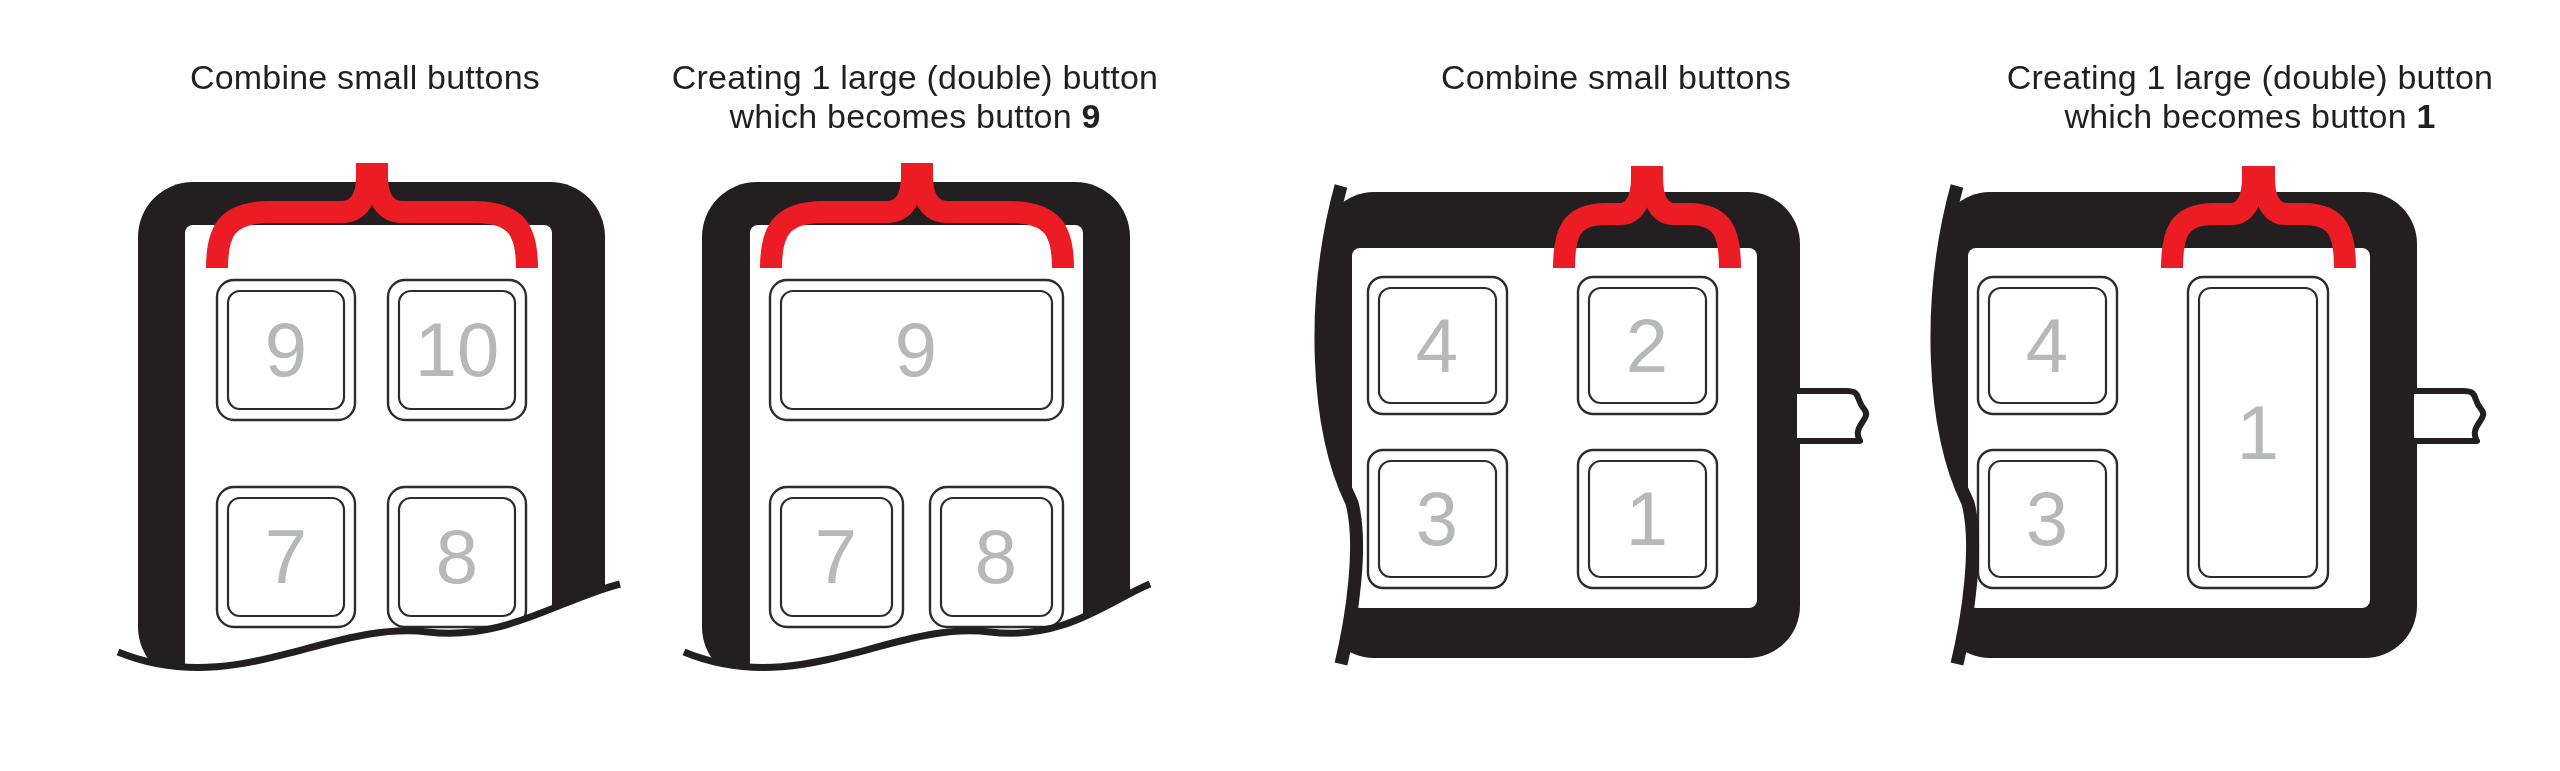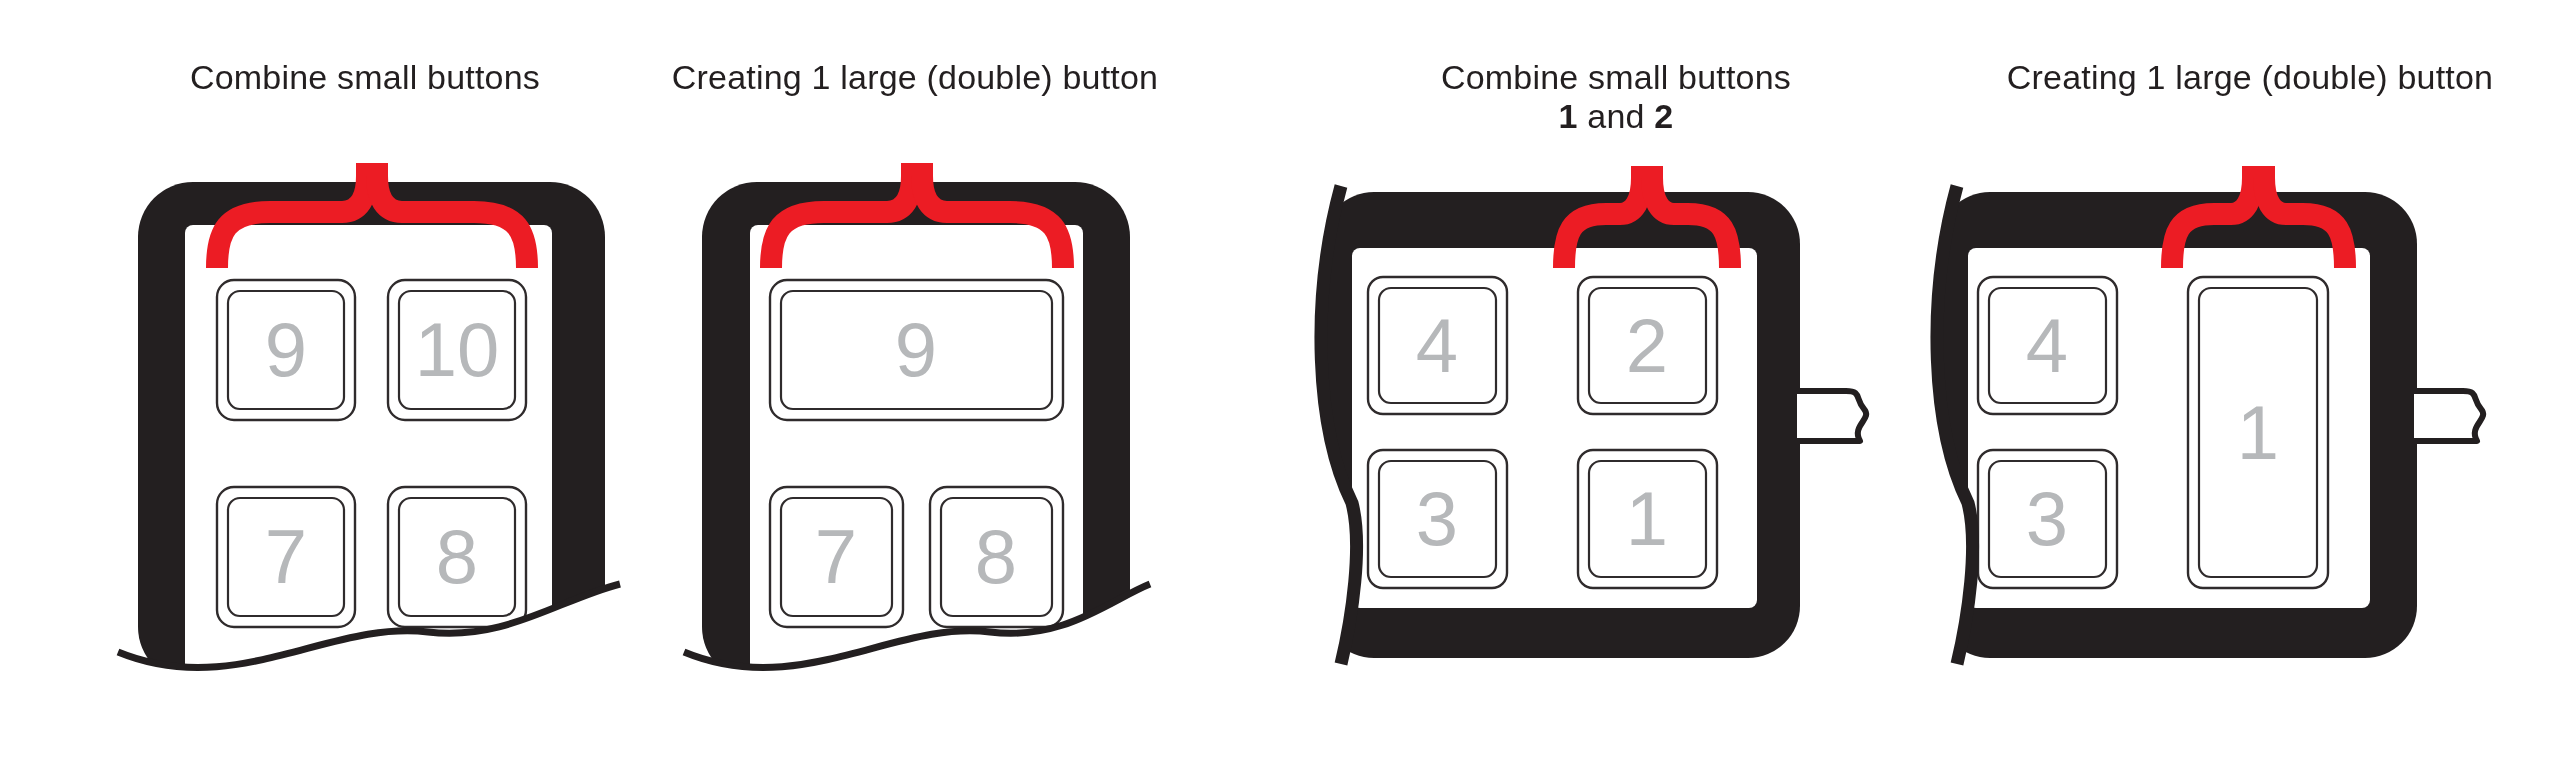--- a/index.html
+++ b/index.html
@@ -27,29 +27,30 @@
 
 <div class="stage">
 
   
   <div class="heading h1">
     <div>Combine small buttons</div>
   </div>
 
   <div class="heading h2">
     <div>Creating 1 large (double) button</div>
+    <div><span>which becomes button </span><b>9</b></div>
   </div>
 
   <div class="heading h3">
     <div>Combine small buttons</div>
-    <div><b>1</b><span> and </span><b>2</b></div>
   </div>
 
   <div class="heading h4">
     <div>Creating 1 large (double) button</div>
+    <div><span>which becomes button </span><b>1</b></div>
   </div>
 
   
   <svg width="2560" height="771" viewBox="0 0 2560 771">
 
     <g>
       <rect class="frame" x="138" y="182" width="467" height="500" rx="55"></rect>
       <rect class="window" x="185" y="225" width="367" height="460" rx="8"></rect>
 
       <g>

